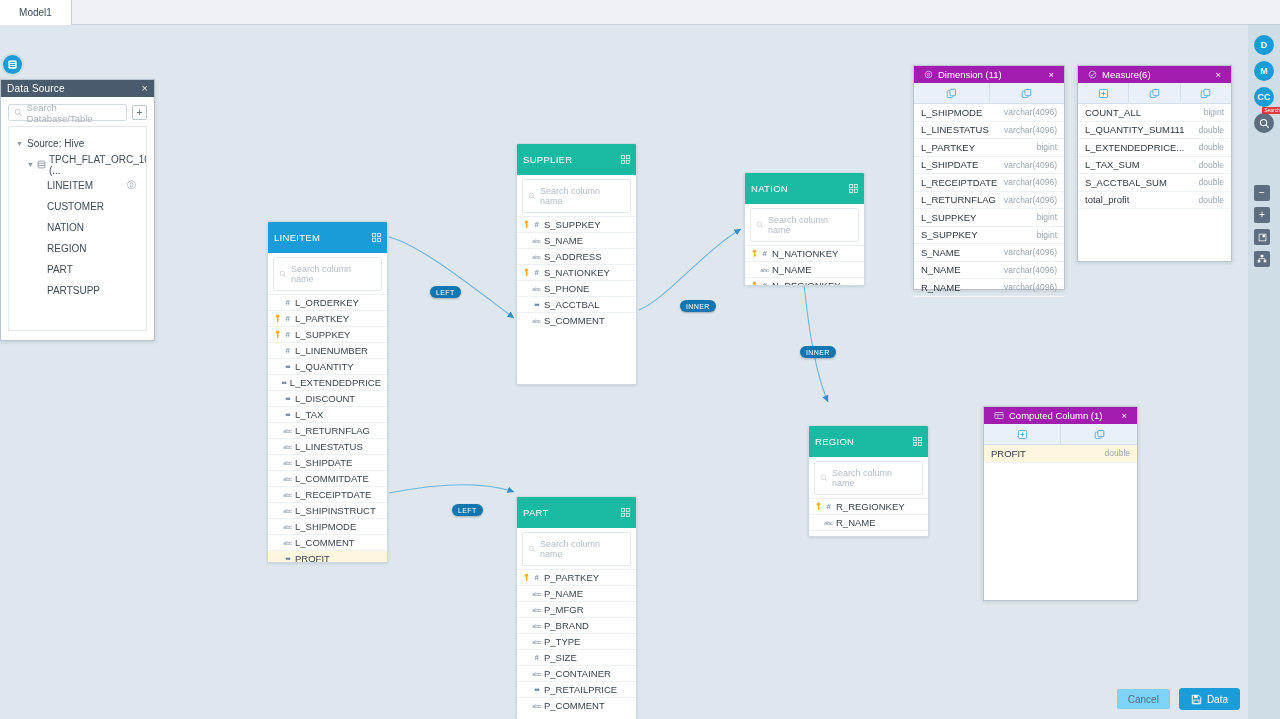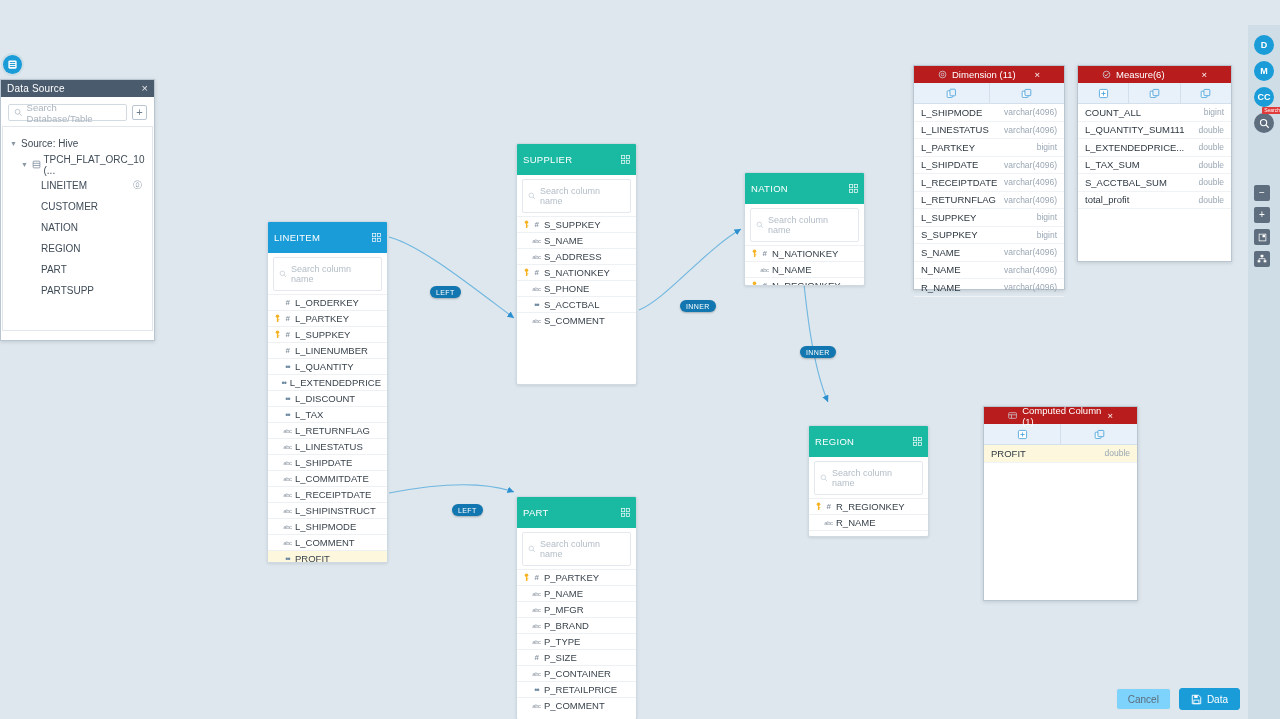--- a/index.html
+++ b/index.html
@@ -83,21 +83,21 @@
     background: #fff;
   }
   .ds-add {
     width: 15px; height: 15px;
     border: 1px solid #b9c6d2; border-radius: 2px;
     display: flex; align-items: center; justify-content: center;
     color: #6b7b8c; font-size: 11px; line-height: 1; cursor: pointer;
     background: #fff;
   }
   .ds-tree {
-    margin: 0 1px; border: 1px solid #e1e7ec; border-top: 1px solid #e1e7ec;
+    margin: 0 7px; border: 1px solid #e1e7ec; border-top: 1px solid #e1e7ec;
     height: 205px; padding-top: 6px; overflow: hidden;
   }
   .tnode { display: flex; align-items: center; height: 21px; font-size: 10px; color: #3f4b57; cursor: pointer; }
   .tnode.lvl0 { padding-left: 7px; }
   .tnode.lvl1 { padding-left: 18px; }
   .tnode.lvl2 { padding-left: 38px; }
   .caret { width: 8px; color: #8a98a6; font-size: 7px; margin-right: 3px; }
   .dbico { margin-right: 3px; display: inline-flex; }
   .tnode .fx { margin-left: auto; margin-right: 10px; color: #9aa7b3; font-size: 9px; }
 
@@ -147,22 +147,22 @@
     height: 12px; padding: 0 6px;
     display: flex; align-items: center; justify-content: center;
     font-size: 7px; letter-spacing: .4px;
     box-shadow: 0 1px 2px rgba(0,0,0,.25);
     cursor: pointer;
   }
 
   
   .mpanel { border: 1px solid #b9c6d2; }
   .mp-head {
-    height: 17px; background: #b91c1c; color: #fff;
-    display: flex; align-items: center; padding: 0 24px; font-size: 9.5px;
+    height: 17px; background: #a21caf; color: #fff;
+    display: flex; align-items: center; padding: 0 10px; font-size: 9.5px;
   }
   .mp-head .ttl { flex: 1; display: flex; align-items: center; gap: 5px; }
   .mp-tools {
     display: flex; height: 21px;
     background: #e8f1f9; border-bottom: 1px solid #d3e0ec;
   }
   .mp-tools .tool {
     flex: 1; display: flex; align-items: center; justify-content: center;
     border-right: 1px solid #d3e0ec; cursor: pointer;
   }
@@ -215,20 +215,23 @@
     font-size: 10px; cursor: pointer;
   }
   .btn.ghost { background: #7dd3fc; color: #5c6b7a; border: 1px solid #dde4ea; }
   .btn.primary { background: #1a9cd8; color: #fff; border: 1px solid #1a9cd8; }
 </style>
 </head>
 <body>
 
 <div id="app">
 
+  <div class="tabbar">
+    <div class="tab">Model1</div>
+  </div>
 
   <div class="canvas">
 
     <svg class="links">
       <defs>
         <marker id="ah" markerWidth="7" markerHeight="7" refX="6" refY="3" orient="auto">
           <path d="M0,0 L6,3 L0,6 Z" fill="#2b8fd0"></path>
         </marker>
       </defs>
 

